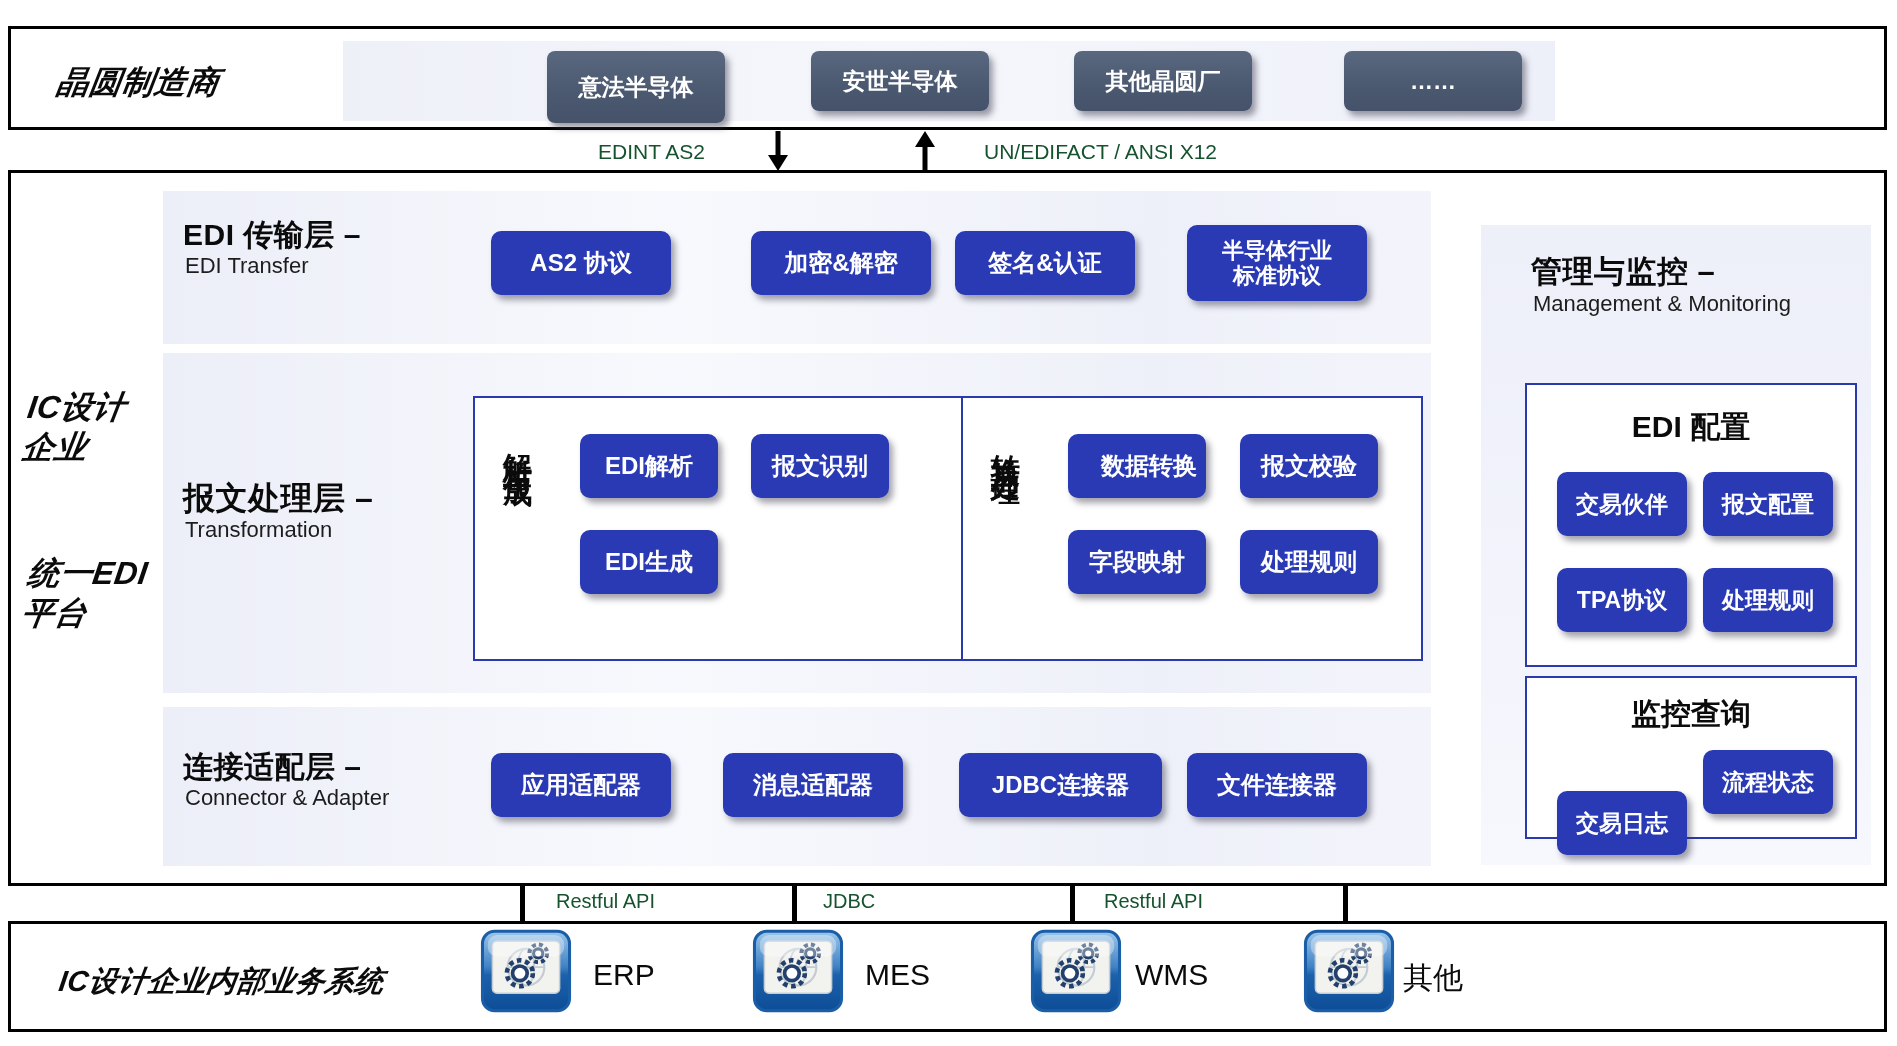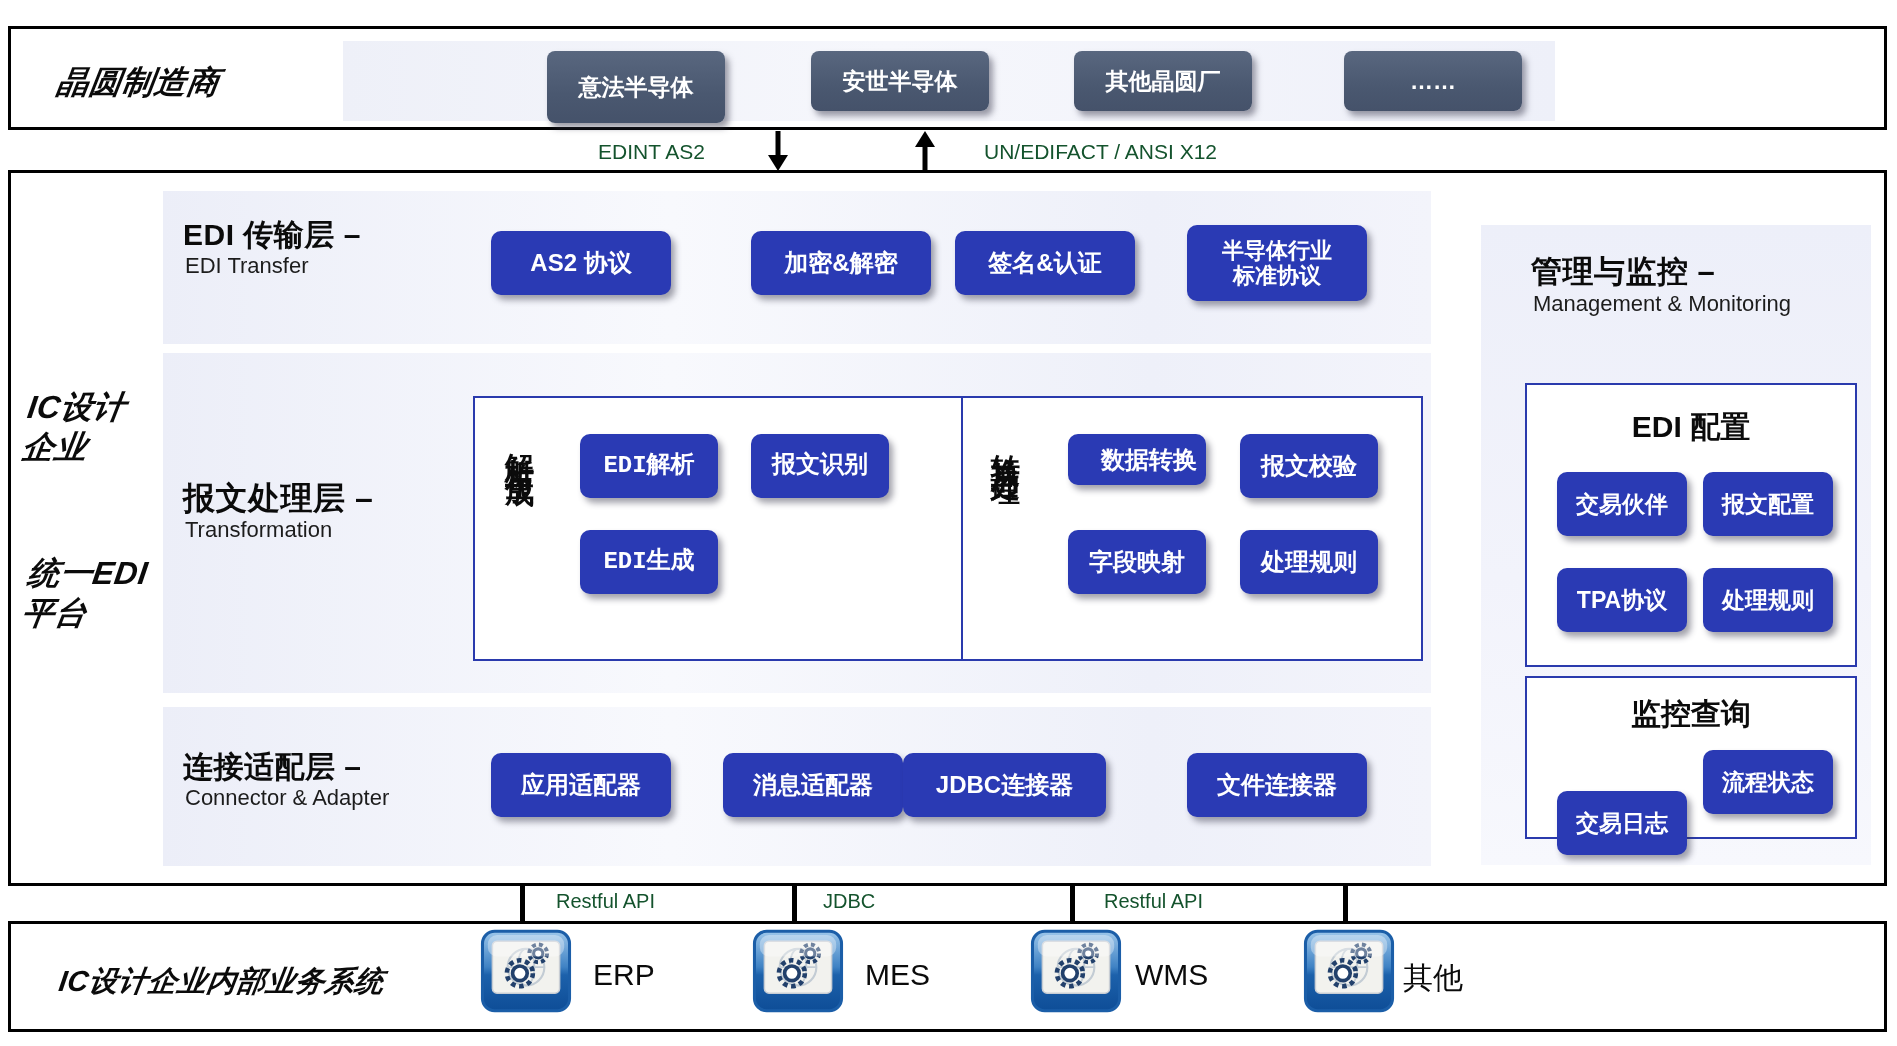--- a/index.html
+++ b/index.html
@@ -82,41 +82,41 @@
     <div class="abs btn-blue" style="left:480px; top:58px; width:180px; height:64px;">AS2 协议</div>
     <div class="abs btn-blue" style="left:712px; top:58px; width:180px; height:64px;margin-left:28px;">加密&amp;解密</div>
     <div class="abs btn-blue" style="left:944px; top:58px; width:180px; height:64px;">签名&amp;认证</div>
     <div class="abs btn-blue" style="left:1176px; top:52px; width:180px; height:76px; font-size:22px;">半导体行业
 标准协议</div>
 
     <div class="abs row-bg" style="left:152px; top:180px; width:1268px; height:340px;"></div>
     <div class="abs layer-title" style="left:172px; top:304px; font-size:32px;">报文处理层 –</div>
     <div class="abs layer-sub" style="left:174px; top:344px;">Transformation</div>
 
-    <div class="abs bbox" style="left:462px; top:223px; width:530px; height:265px;font-family:Liberation Mono, monospace;">
+    <div class="abs bbox" style="left:462px; top:223px; width:530px; height:265px;">
       <div class="abs vlabel" style="left:28px; top:32px; height:205px;">解析与生成</div>
       <div class="abs btn-blue" style="left:105px; top:36px; width:138px; height:64px;">EDI解析</div>
       <div class="abs btn-blue" style="left:276px; top:36px; width:138px; height:64px;">报文识别</div>
       <div class="abs btn-blue" style="left:105px; top:132px; width:138px; height:64px;">EDI生成</div>
     </div>
 
     <div class="abs bbox" style="left:950px; top:223px; width:462px; height:265px;">
       <div class="abs vlabel" style="left:28px; top:32px; height:205px;">转换与处理</div>
-      <div class="abs btn-blue" style="left:105px; top:36px; width:138px; height:51px;padding-left:24px;">数据转换</div>
+      <div class="abs btn-blue" style="left:105px; top:36px; width:138px; height:64px;padding-left:24px;">数据转换</div>
       <div class="abs btn-blue" style="left:277px; top:36px; width:138px; height:64px;">报文校验</div>
       <div class="abs btn-blue" style="left:105px; top:132px; width:138px; height:64px;">字段映射</div>
       <div class="abs btn-blue" style="left:277px; top:132px; width:138px; height:64px;">处理规则</div>
     </div>
 
     <div class="abs row-bg" style="left:152px; top:534px; width:1268px; height:159px;"></div>
     <div class="abs layer-title" style="left:172px; top:574px;">连接适配层 –</div>
     <div class="abs layer-sub" style="left:174px; top:612px;">Connector &amp; Adapter</div>
     <div class="abs btn-blue" style="left:480px; top:580px; width:180px; height:64px;">应用适配器</div>
     <div class="abs btn-blue" style="left:712px; top:580px; width:180px; height:64px;">消息适配器</div>
-    <div class="abs btn-blue" style="left:892px; top:580px; width:203px; height:64px;">JDBC连接器</div>
+    <div class="abs btn-blue" style="left:948px; top:580px; width:203px; height:64px;">JDBC连接器</div>
     <div class="abs btn-blue" style="left:1176px; top:580px; width:180px; height:64px;">文件连接器</div>
 
     <div class="abs panel-bg" style="left:1470px; top:52px; width:390px; height:640px;">
       <div class="abs layer-title" style="left:50px; top:26px; font-size:31px;">管理与监控 –</div>
       <div class="abs layer-sub" style="left:52px; top:66px;">Management &amp; Monitoring</div>
 
       <div class="abs bbox" style="left:44px; top:158px; width:332px; height:284px;">
         <div class="abs box-title" style="left:0; top:22px; width:100%;">EDI 配置</div>
         <div class="abs btn-blue" style="left:30px; top:87px; width:130px; height:64px; font-size:23px;">交易伙伴</div>
         <div class="abs btn-blue" style="left:176px; top:87px; width:130px; height:64px; font-size:23px;">报文配置</div>

